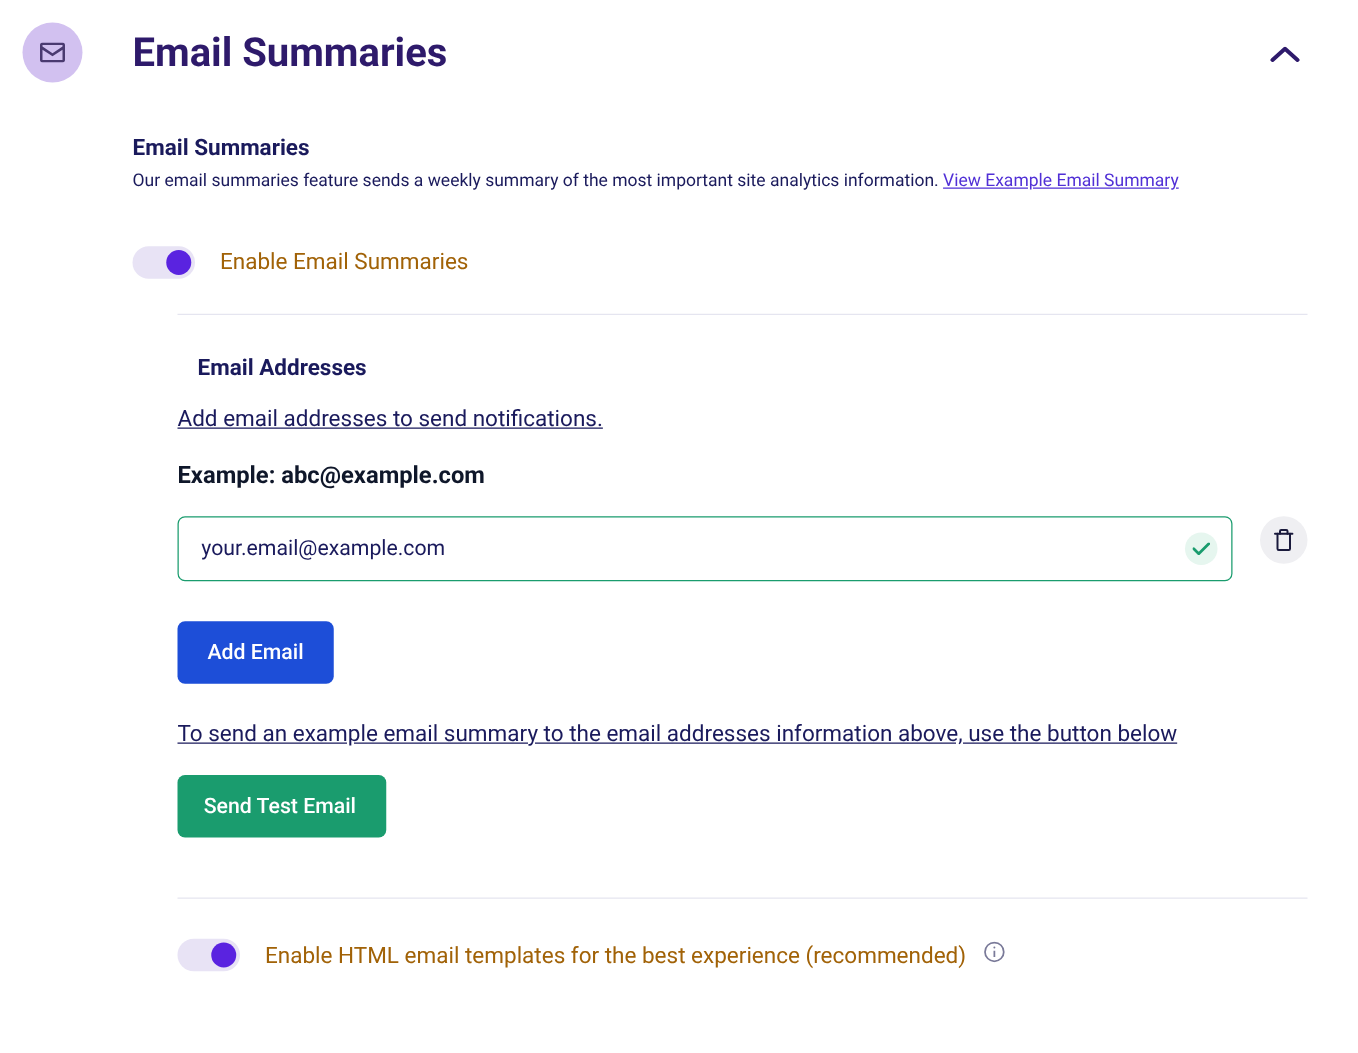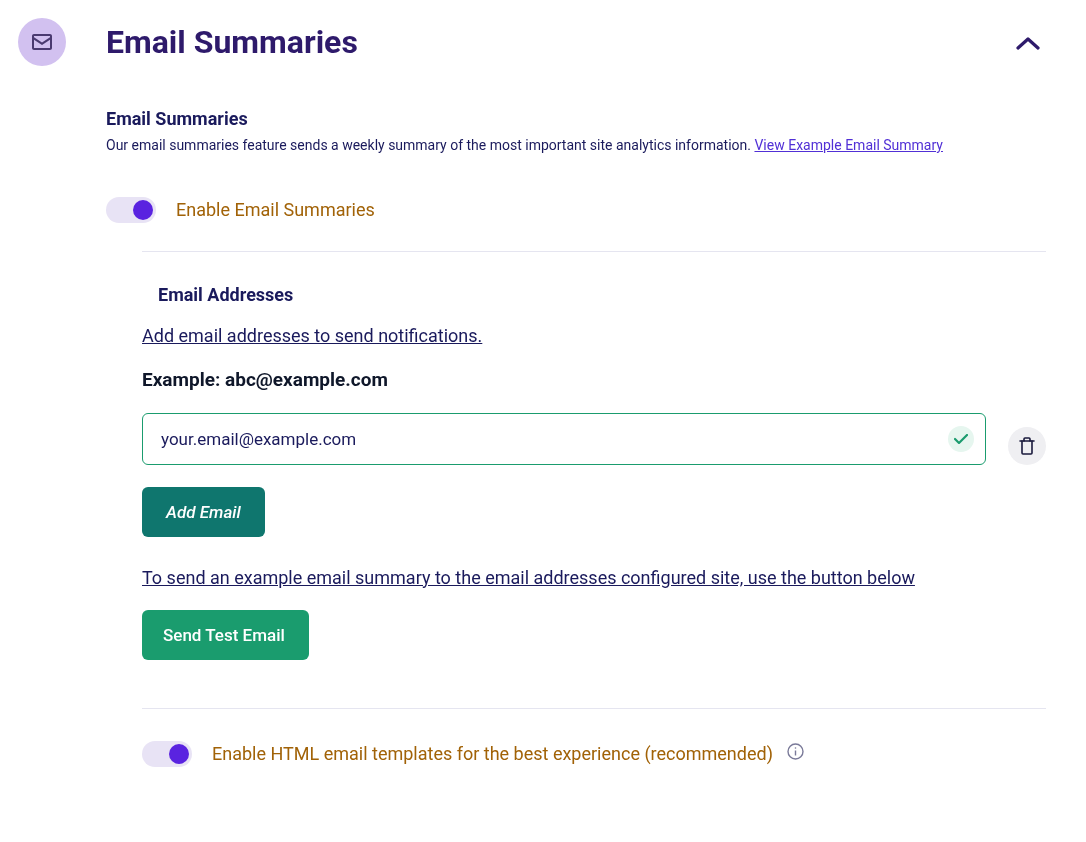--- a/index.html
+++ b/index.html
@@ -108,23 +108,23 @@
       text-decoration: underline;
     }
     .example-text {
       font-size: 19px;
       font-weight: 700;
       color: #0f172a;
       margin-bottom: 22px;
     }
     .email-row {
       display: flex;
-      align-items: flex-end;
+      align-items: flex-start;
       gap: 22px;
-      margin-bottom: 22px;
+      margin-bottom: 32px;
     }
     .email-input-wrap {
       flex: 1;
       position: relative;
     }
     .email-input {
       width: 100%;
       height: 52px;
       border: 1px solid #1a9c6e;
       border-radius: 6px;
@@ -165,24 +165,23 @@
       height: 50px;
       padding: 0 24px;
       border-radius: 6px;
       font-size: 17px;
       font-weight: 500;
       cursor: pointer;
       border: none;
       font-family: inherit;
     }
     .btn-purple {
-      background: #0f766e;
+      background: #1d4ed8;
       color: #ffffff;
       margin-bottom: 30px;
-      font-style: italic;
     }
     .btn-green {
       background: #1a9c6e;
       color: #ffffff;
       margin-bottom: 36px;
       padding-left: 21px;
     }
     .info-icon {
       display: inline-flex;
       align-items: center;
@@ -240,21 +239,21 @@
         <svg width="16" height="18" viewBox="0 0 16 18" fill="none" stroke="#1a1a3c" stroke-width="1.6" stroke-linecap="round" stroke-linejoin="round">
             <polyline points="1,4 15,4"></polyline>
             <path d="M13,4 V16 a1,1 0 0 1 -1,1 H4 a1,1 0 0 1 -1,-1 V4"></path>
             <path d="M5,4 V2 a1,1 0 0 1 1,-1 H10 a1,1 0 0 1 1,1 V4"></path>
           </svg>
       </div>
     </div>
 
     <button class="btn btn-purple">Add Email</button>
 
-    <div class="sub-desc">To send an example email summary to the email addresses configured site, use the button below</div>
+    <div class="sub-desc">To send an example email summary to the email addresses information above, use the button below</div>
 
     <button class="btn btn-green">Send Test Email</button>
 
     <div class="divider" style="margin-left:0;"></div>
 
     <div class="toggle-row">
       <div class="toggle">
         <div class="toggle-knob"></div>
       </div>
       <span class="toggle-label">

